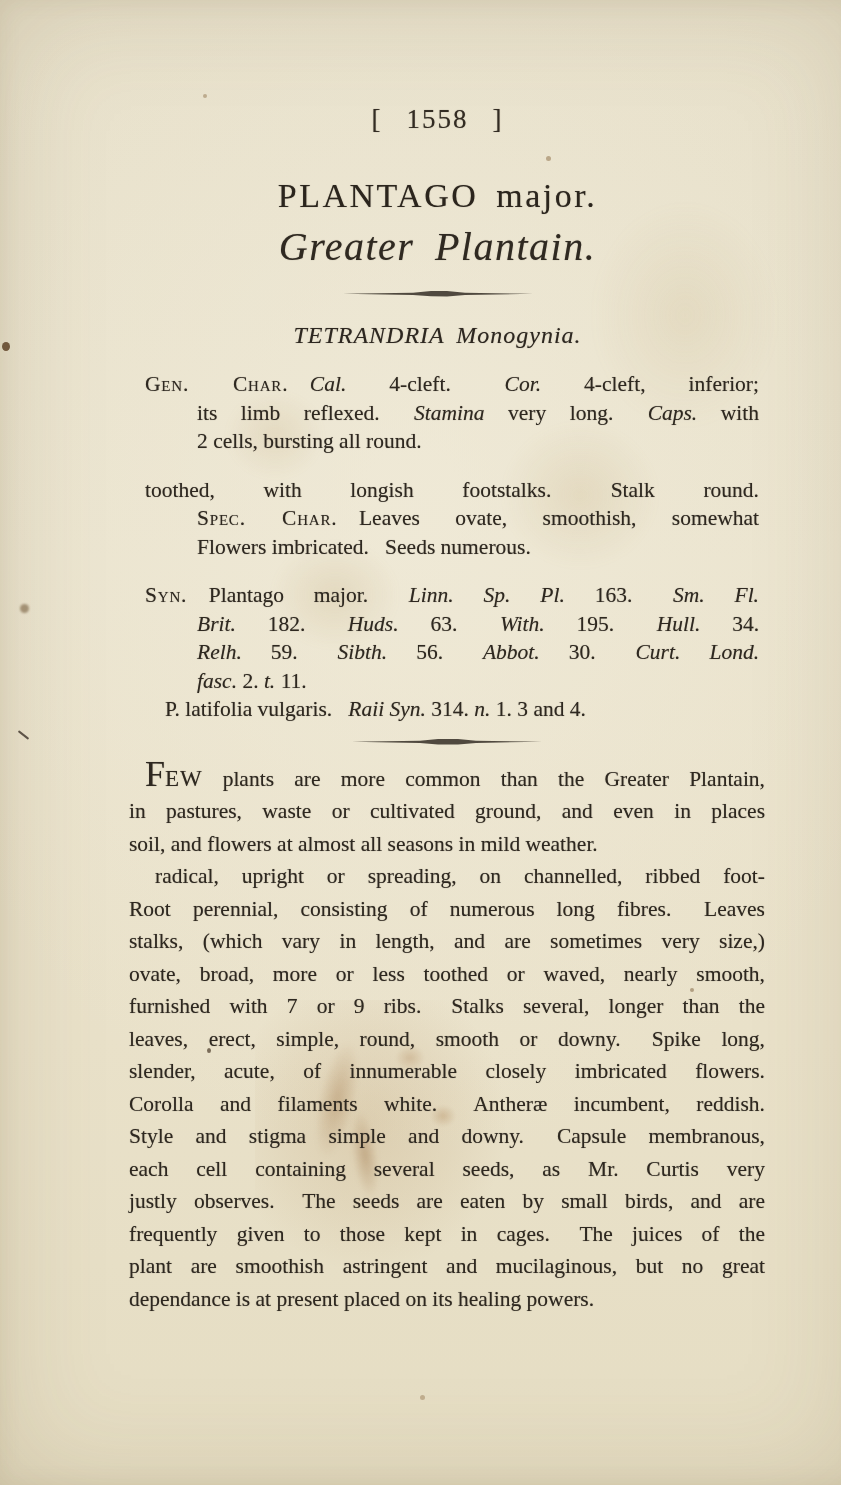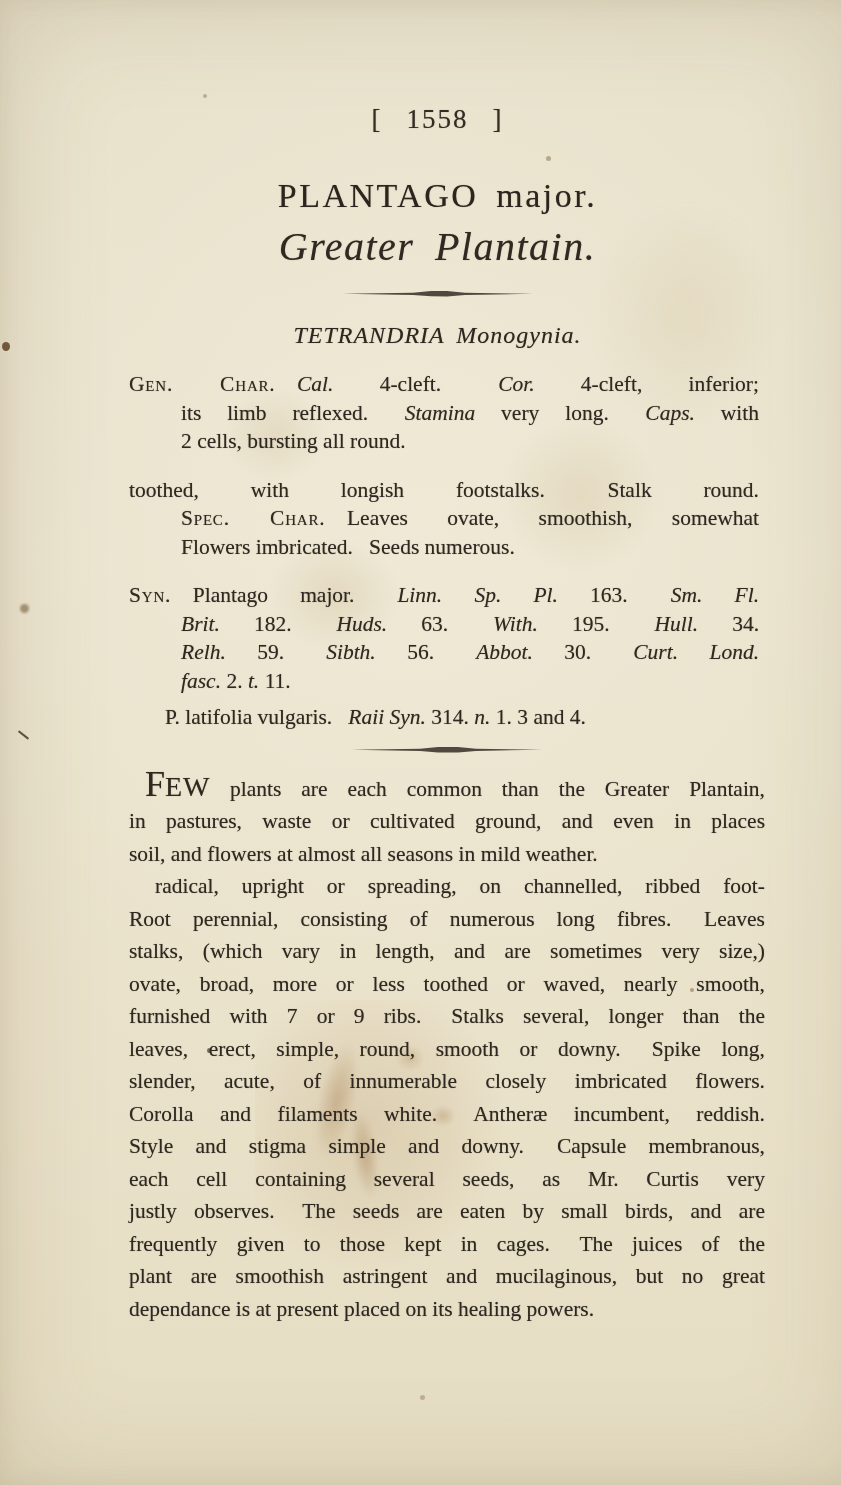--- a/index.html
+++ b/index.html
@@ -75,43 +75,43 @@
 
   
   .text-col {
     position: relative;
     margin-left: 112px;
     width: 636px;
     font-size: 21.5px;
   }
 
   .char-block {
-    margin-left: 0;
+    margin-left: 16px;
     margin-right: 6px;
     margin-top: 20px;
     line-height: 28.5px;
   }
   .char-block .line { text-align: justify; text-align-last: justify; padding-left: 52px; }
   .char-block .line:first-child { padding-left: 0; }
   .char-block .line:last-child { text-align-last: left; }
 
-  .p-extra { margin-left: 16px; margin-right: 6px; line-height: 28.5px; margin-top: 8px; }
+  .p-extra { margin-left: 16px; margin-right: 6px; line-height: 28.5px; }
   .p-extra .line { padding-left: 20px; }
 
   .para { line-height: 32.5px; }
   .para .line { text-align: justify; text-align-last: justify; }
   .para .line:last-child { text-align-last: left; }
   .para-first { margin-top: 17px; }
   .para-first .line:first-child { text-indent: 16px; }
   .para-next .line:first-child { text-indent: 26px; }
 
   .s-i  { font-style: italic; }
   .s-sc { font-variant: small-caps; letter-spacing: 0.8px; }
   .s-lead { font-size: 36px; line-height: 0; }
-  .s-ew { font-size: 28px; letter-spacing: 0.8px; }
+  .s-ew { font-size: 23px; letter-spacing: 0.8px; }
 
   
   .artifact { position: absolute; pointer-events: none; }
   .blob { border-radius: 50%; }
   .stain-big {
     left: 255px; top: 1000px; width: 250px; height: 270px;
     background: radial-gradient(ellipse at 45% 45%, rgba(155,108,48,0.16) 0%, rgba(155,108,48,0.07) 45%, rgba(155,108,48,0) 72%);
   }
   .stain-streak1 { left: 318px; top: 1040px; width: 38px; height: 120px;
     background: radial-gradient(ellipse, rgba(140,88,36,0.28), rgba(140,88,36,0) 70%);
@@ -211,21 +211,21 @@
         <div class="line"><span>P. latifolia vulgaris.  </span><span class="s-i">Raii Syn.</span><span> 314. </span><span class="s-i">n.</span><span> 1. 3 and 4.</span></div>
       </div>
 
     <div class="rule-wrap second">
       <svg width="190" height="8" viewBox="0 0 190 8">
         <polygon points="0,3.8 68,2.8 86,1.0 106,0.9 124,2.8 190,3.8 124,4.9 106,6.6 86,6.4 68,4.9" fill="#3a332a" opacity="0.88"></polygon>
       </svg>
     </div>
 
     <div class="para para-first">
-        <div class="line"><span class="s-lead">F</span><span class="s-ew">EW</span><span> plants are each common than the Greater Plantain,</span></div>
+        <div class="line"><span class="s-lead">F</span><span class="s-ew">EW</span><span> plants are more common than the Greater Plantain,</span></div>
         <div class="line"><span>in pastures, waste or cultivated ground, and even in places</span></div>
         <div class="line"><span>soil, and flowers at almost all seasons in mild weather.</span></div>
       </div>
     <div class="para para-next">
         <div class="line"><span>radical, upright or spreading, on channelled, ribbed foot-</span></div>
         <div class="line"><span>Root perennial, consisting of numerous long fibres.  Leaves</span></div>
         <div class="line"><span>stalks, (which vary in length, and are sometimes very size,)</span></div>
         <div class="line"><span>ovate, broad, more or less toothed or waved, nearly smooth,</span></div>
         <div class="line"><span>furnished with 7 or 9 ribs.  Stalks several, longer than the</span></div>
         <div class="line"><span>leaves, erect, simple, round, smooth or downy.  Spike long,</span></div>

